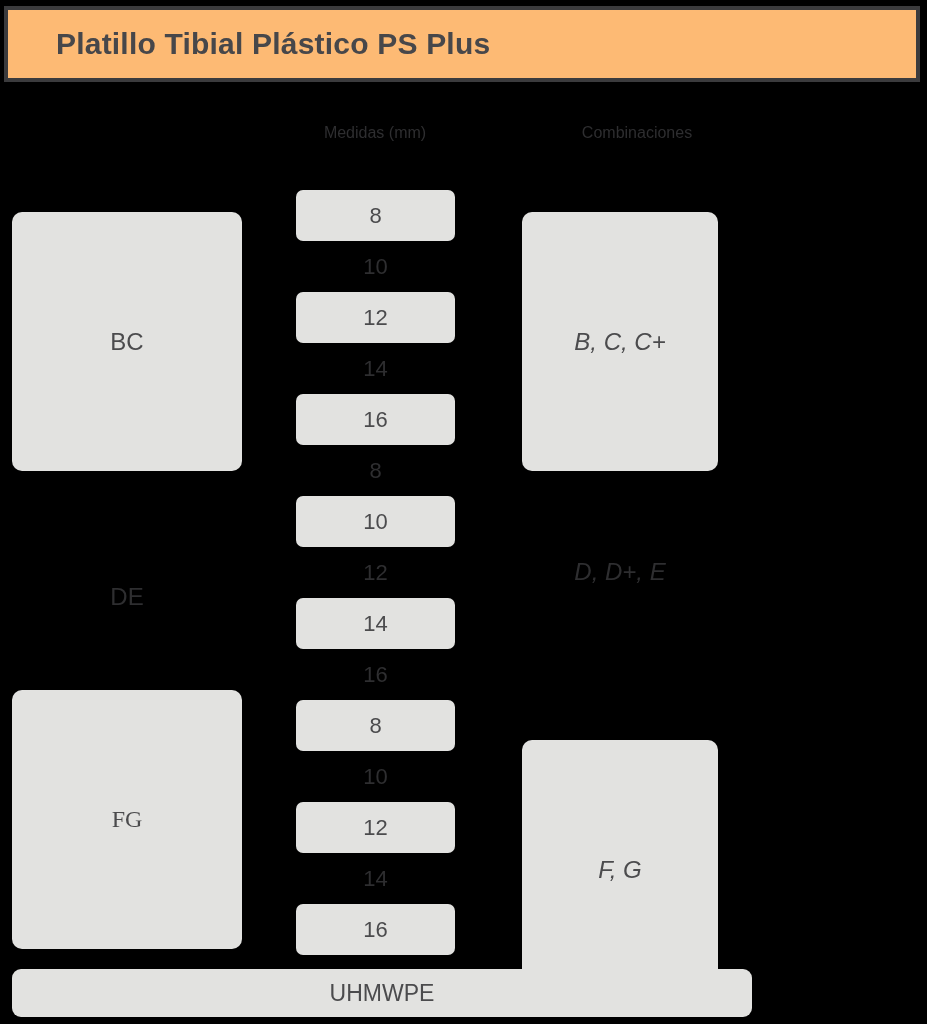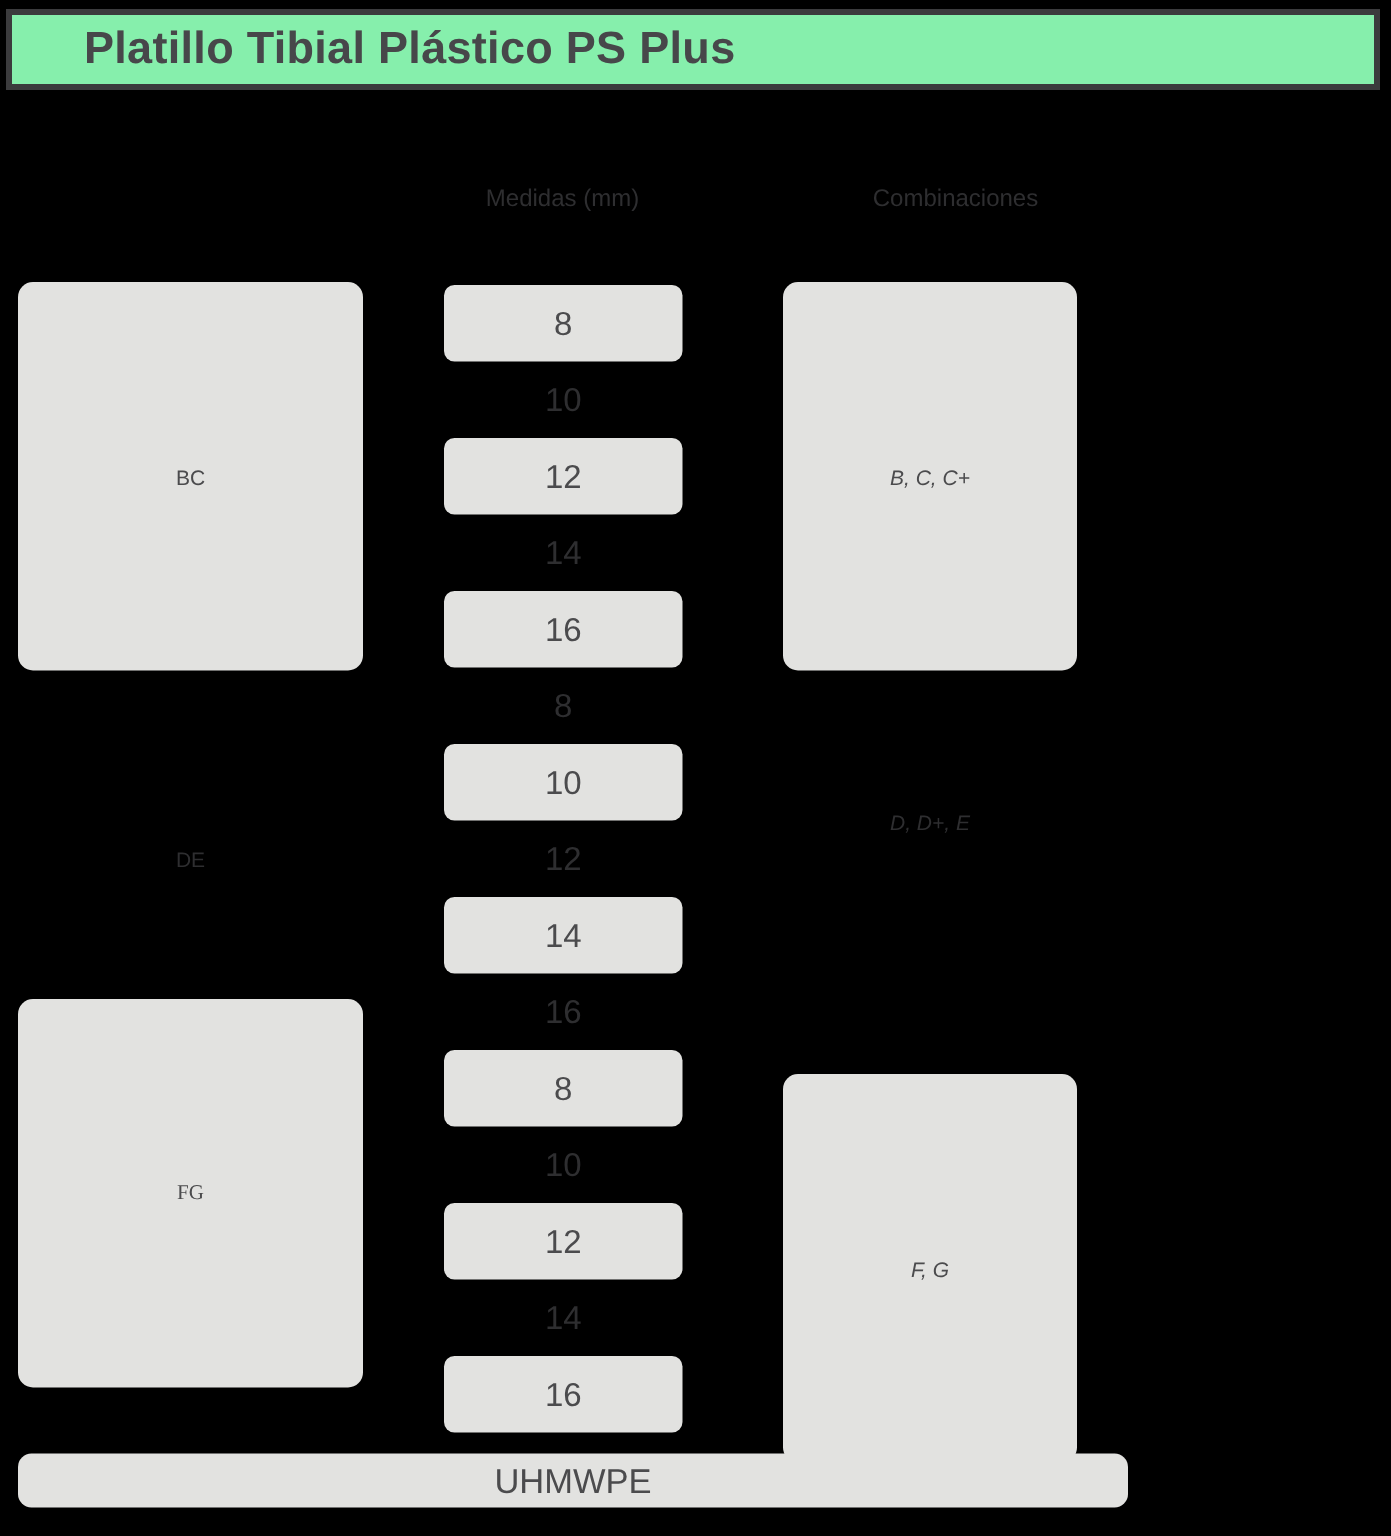--- a/index.html
+++ b/index.html
@@ -15,24 +15,24 @@
     font-family: "Liberation Sans", sans-serif;
     background: #000000;
   }
 
   
   #title-bar {
     position: absolute;
     left: 4px;
     top: 6px;
     width: 916px;
-    height: 54px;
+    height: 76px;
     box-sizing: border-box;
     border: 4px solid #3b3b3d;
-    background: #86efac;
+    background: #fdba74;
     display: flex;
     align-items: center;
   }
   #title-text {
     margin-left: 48px;
     color: #47474a;
     font-size: 30px;
     font-weight: bold;
     letter-spacing: 0.2px;
     white-space: nowrap;
@@ -58,22 +58,23 @@
   }
 
   
   .card {
     position: absolute;
     box-sizing: border-box;
     border-radius: 10px;
     display: flex;
     align-items: center;
     justify-content: center;
-    font-size: 14px;
-    white-space: nowrap;
+    font-size: 24px;
+    white-space: nowrap;
+    margin-top: 24px;
   }
   .card.filled {
     background: #e2e2e0;
     color: #4b4b4d;
   }
   .card.plain {
     background: transparent;
     color: #2e2e30;
     justify-content: center;
   }
@@ -111,21 +112,21 @@
     background: transparent;
     color: #2e2e30;
   }
 
   
   #material-bar {
     position: absolute;
     left: 12px;
     top: 969px;
     width: 740px;
-    height: 36px;
+    height: 48px;
     box-sizing: border-box;
     border-radius: 9px;
     background: #e2e2e0;
     color: #4b4b4d;
     display: flex;
     align-items: center;
     justify-content: center;
     font-size: 23px;
     white-space: nowrap;
   }

